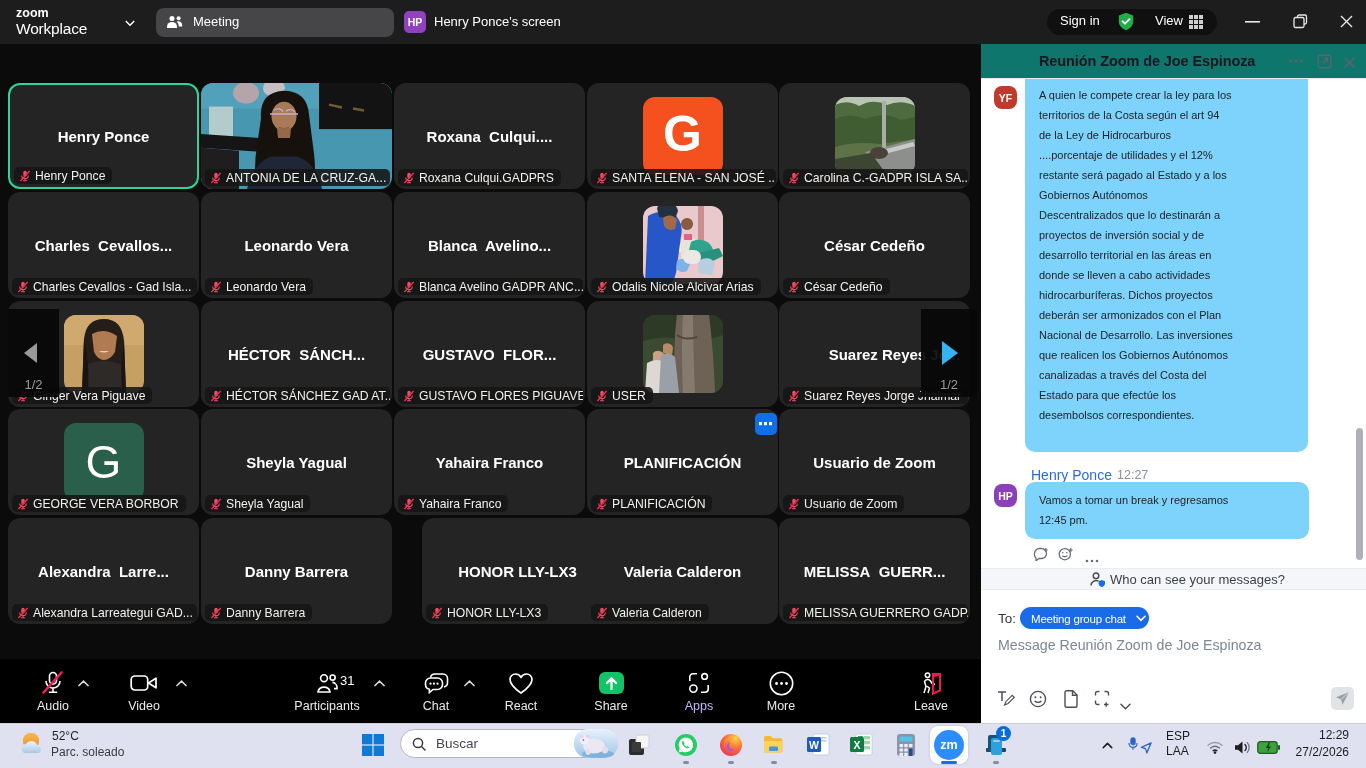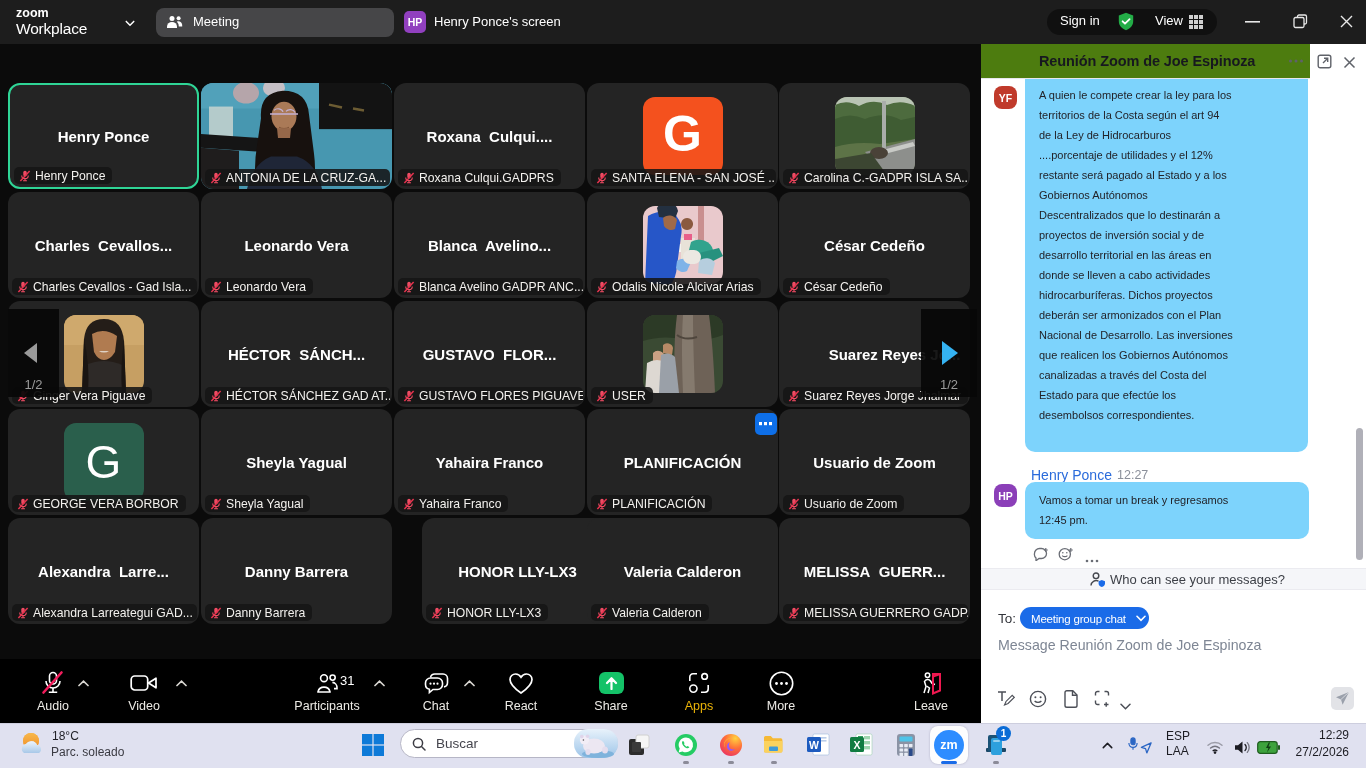--- a/index.html
+++ b/index.html
@@ -13,21 +13,21 @@
  border-radius:5px;display:flex;align-items:center;padding:0 7px 0 5px;max-width:185px;overflow:hidden}
 .tlabel svg{flex:0 0 auto;margin-right:4px}
 .tlabel span{color:#f3f1ee;font-size:12.2px;white-space:nowrap}
 .tav{position:absolute;left:50%;top:14px;transform:translateX(-50%);width:80px;height:78px;
  border-radius:12px;overflow:hidden}
 .vid{position:absolute;inset:0}
 #toolbar{position:absolute;left:0;top:659px;width:981px;height:64px;background:#000}
 .tb{position:absolute;display:flex;flex-direction:column;align-items:center}
 .tb .lbl{color:#edebe6;font-size:12.5px;margin-top:3px}
 #chat{position:absolute;left:981px;top:44px;width:385px;height:679px;background:#fff}
-#chathead{position:absolute;left:0;top:0;width:329px;height:35px;background:#4d7c0f;border-bottom:1px solid #e7e7ec}
+#chathead{position:absolute;left:0;top:0;width:385px;height:35px;background:#0f766e;border-bottom:1px solid #e7e7ec}
 #chathead .title{position:absolute;left:58px;top:9px;font-size:14.5px;font-weight:700;color:#17181f;letter-spacing:-0.1px}
 .bub{position:absolute;background:#7dd3fc;color:#222329;font-size:11px;line-height:20px}
 .av{position:absolute;width:23px;height:23px;border-radius:8px;color:#fff;font-size:10.5px;font-weight:700;
  display:flex;align-items:center;justify-content:center}
 #taskbar{position:absolute;left:0;top:723px;width:1366px;height:45px;background:#e0e1f0;border-top:1px solid #cdcede}
 .tkicon{position:absolute;top:734px}
 .dot{position:absolute;top:761px;width:6px;height:3px;border-radius:2px;background:#8b8b98}
 </style></head><body>
 <div id="topbar">
  <div class="abs" style="left:16px;top:6px;color:#fff;font-size:12.5px;font-weight:700">zoom</div>
@@ -529,21 +529,21 @@
     <div style="height:26px;display:flex;align-items:center">
       <svg width="24" height="24" viewBox="0 0 24 24">
         <g fill="none" stroke="#fff" stroke-width="1.6">
           <path d="M10 2.8 H6 a3.2 3.2 0 0 0 -3.2 3.2 v4"></path>
           <path d="M14 21.2 h4 a3.2 3.2 0 0 0 3.2-3.2 v-4"></path>
           <circle cx="17.6" cy="5.4" r="2.8"></circle>
           <circle cx="6.4" cy="17.6" r="3.6"></circle>
         </g>
       </svg>
     </div>
-    <div class="lbl" style="color:#eab308">Apps</div>
+    <div class="lbl" style="color:#c4b5fd">Apps</div>
   </div>
 <div class="tb" style="left:736px;top:670px;width:90px">
     <div style="height:26px;display:flex;align-items:center">
       <svg width="25" height="25" viewBox="0 0 25 25">
         <circle cx="12.5" cy="12.5" r="11.2" fill="none" stroke="#fff" stroke-width="1.6"></circle>
         <g fill="#fff">
           <circle cx="7.5" cy="12.5" r="1.4"></circle>
           <circle cx="12.5" cy="12.5" r="1.4"></circle>
           <circle cx="17.5" cy="12.5" r="1.4"></circle>
         </g>
@@ -688,21 +688,21 @@
       </defs>
       <path d="M6 22 a5 5 0 0 1 2-9 a6 5.4 0 0 1 11 1 a4.4 4.4 0 0 1 2 8 Z" fill="#cfe0f2"></path>
       <path d="M6 22 a5 5 0 0 1 2-9 a6 5.4 0 0 1 11 1 a4.4 4.4 0 0 1 2 8 Z" fill="url(#cg)"></path>
       <defs>
         <linearGradient id="cg" x1="0" y1="0" x2="0" y2="1">
           <stop offset="0" stop-color="#eef4fb"></stop>
           <stop offset="1" stop-color="#a8c8e8"></stop>
         </linearGradient>
       </defs>
     </svg></div>
-<div class="abs" style="left:52px;top:729px;font-size:12px;color:#1f1f26">18°C</div>
+<div class="abs" style="left:52px;top:729px;font-size:12px;color:#1f1f26">52°C</div>
 <div class="abs" style="left:51px;top:745px;font-size:12px;color:#3a3a42">Parc. soleado</div>
 <div class="tkicon" style="left:362px;top:734px"><svg width="22" height="22" viewBox="0 0 22 22">
       <g fill="#0e7ad8">
         <rect x="0" y="0" width="10.4" height="10.4"></rect>
         <rect x="11.6" y="0" width="10.4" height="10.4"></rect>
         <rect x="0" y="11.6" width="10.4" height="10.4"></rect>
         <rect x="11.6" y="11.6" width="10.4" height="10.4"></rect>
       </g>
     </svg></div>
 <div class="abs" style="left:400px;top:729px;width:218px;height:29px;background:#fff;border:1px solid #b6b6c6;border-radius:15px"></div>

